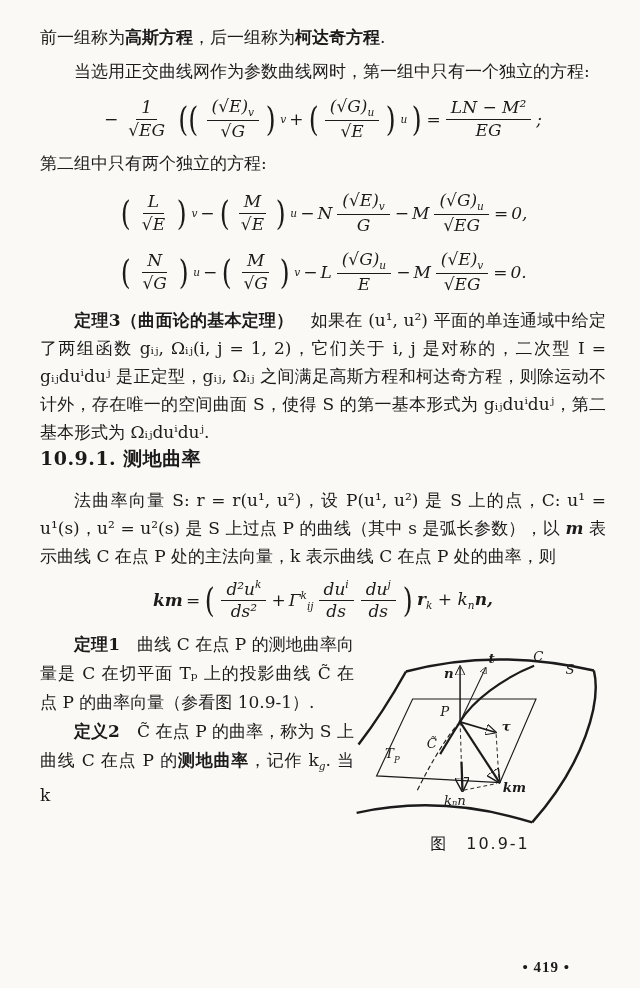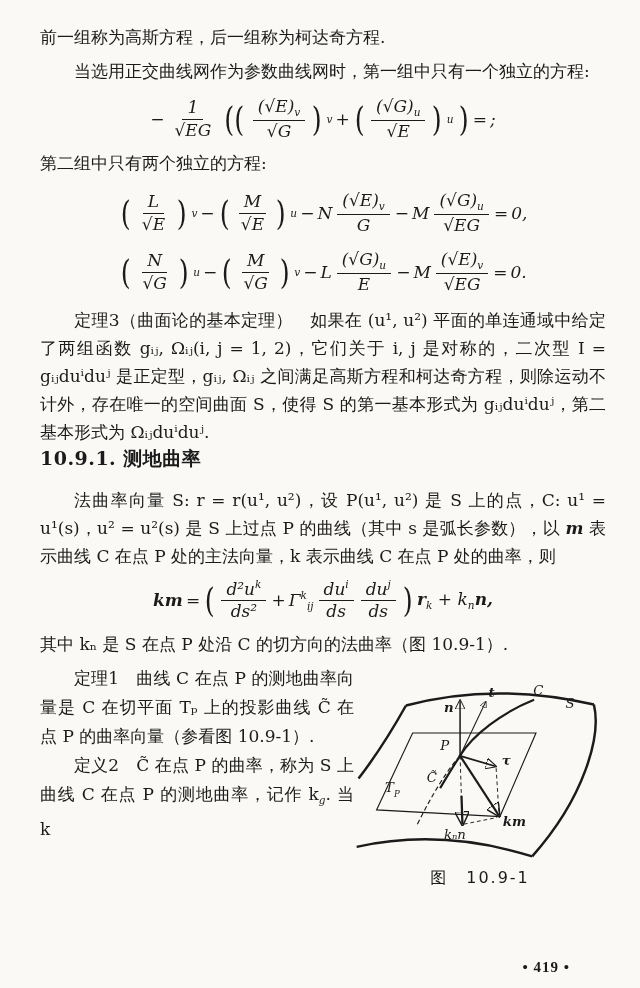--- a/index.html
+++ b/index.html
@@ -6,21 +6,21 @@
   .page{
     width:640px;height:988px;box-sizing:border-box;position:relative;
     margin:0 auto;background:#faf9f5;color:#1b1b1b;overflow:hidden;
     padding:24px 34px 0 40px;
     font-family:"DejaVu Serif","DejaVu Sans","Liberation Serif",serif;
   }
   p{margin:0;}
   .bl{font-size:17px;line-height:26px;text-align:justify;}
   .para{font-size:17px;line-height:28px;text-align:justify;}
   .indent{text-indent:2em;}
-  .b{font-weight:normal;}
+  .b{font-weight:bold;}
   .bi{font-weight:bold;font-style:italic;}
   
   .formula{display:flex;justify-content:center;align-items:center;
     font-size:17px;font-style:italic;gap:3px;white-space:nowrap;}
   .f1{margin:13px 0 9px;}
   .f23{margin:15px 0 8px;}
   .f4{margin:8px 0 8px;}
   .frac{display:inline-flex;flex-direction:column;align-items:center;
     vertical-align:middle;margin:0 2px;line-height:1.15;}
   .frac .num{padding:0 5px 1px;border-bottom:1.4px solid #1b1b1b;}
@@ -72,20 +72,24 @@
     <span>+</span>
     <span class="bp">(</span>
     <span class="frac">
         <span class="num"><span>(√G)</span><sub>u</sub></span>
         <span class="den">√E</span>
       </span>
     <span class="bp">)</span>
       <sub>u</sub>
     <span class="bp">)</span>
     <span>=</span>
+    <span class="frac">
+        <span class="num">LN − M²</span>
+        <span class="den">EG</span>
+      </span>
     <span>;</span>
   </div>
 
   <p class="bl">第二组中只有两个独立的方程:</p>
 
   <div class="formula f23">
     <span class="bp">(</span>
     <span class="frac">
         <span class="num">L</span>
         <span class="den">√E</span>
@@ -170,21 +174,20 @@
         <span class="den">ds</span>
       </span>
     <span class="frac">
         <span class="num"><span>du</span><sup>j</sup></span>
         <span class="den">ds</span>
       </span>
     <span class="bp">)</span>
     <span><span class="bi">r</span><sub>k</sub><span> + k</span><sub>n</sub><span class="bi">n,</span></span>
   </div>
 
-  <p class="para">其中 kₙ 是 S 在点 P 处沿 C 的切方向的法曲率（图 10.9-1）.</p>
 
   <div class="two-col">
     <div class="lcol">
       <p class="para indent"><span class="b">定理1</span><span>　曲线 C 在点 P 的测地曲率向量是 C 在切平面 Tₚ 上的投影曲线 C̃ 在点 P 的曲率向量（参看图 10.9-1）.</span></p>
       <p class="para indent"><span class="b">定义2</span><span>　C̃ 在点 P 的曲率，称为 S 上曲线 C 在点 P 的</span><span class="b">测地曲率</span><span>，记作 k</span><sub>g</sub><span>. 当 k</span></p>
     </div>
 
     <div class="rcol">
 
       <svg class="fig-svg" width="252" height="186" viewBox="-14 4 264 196">

